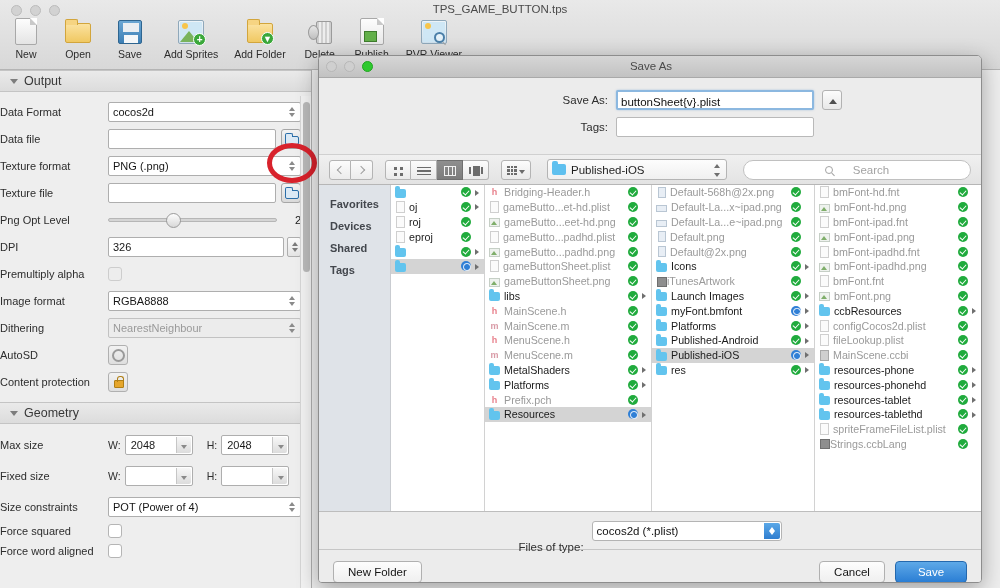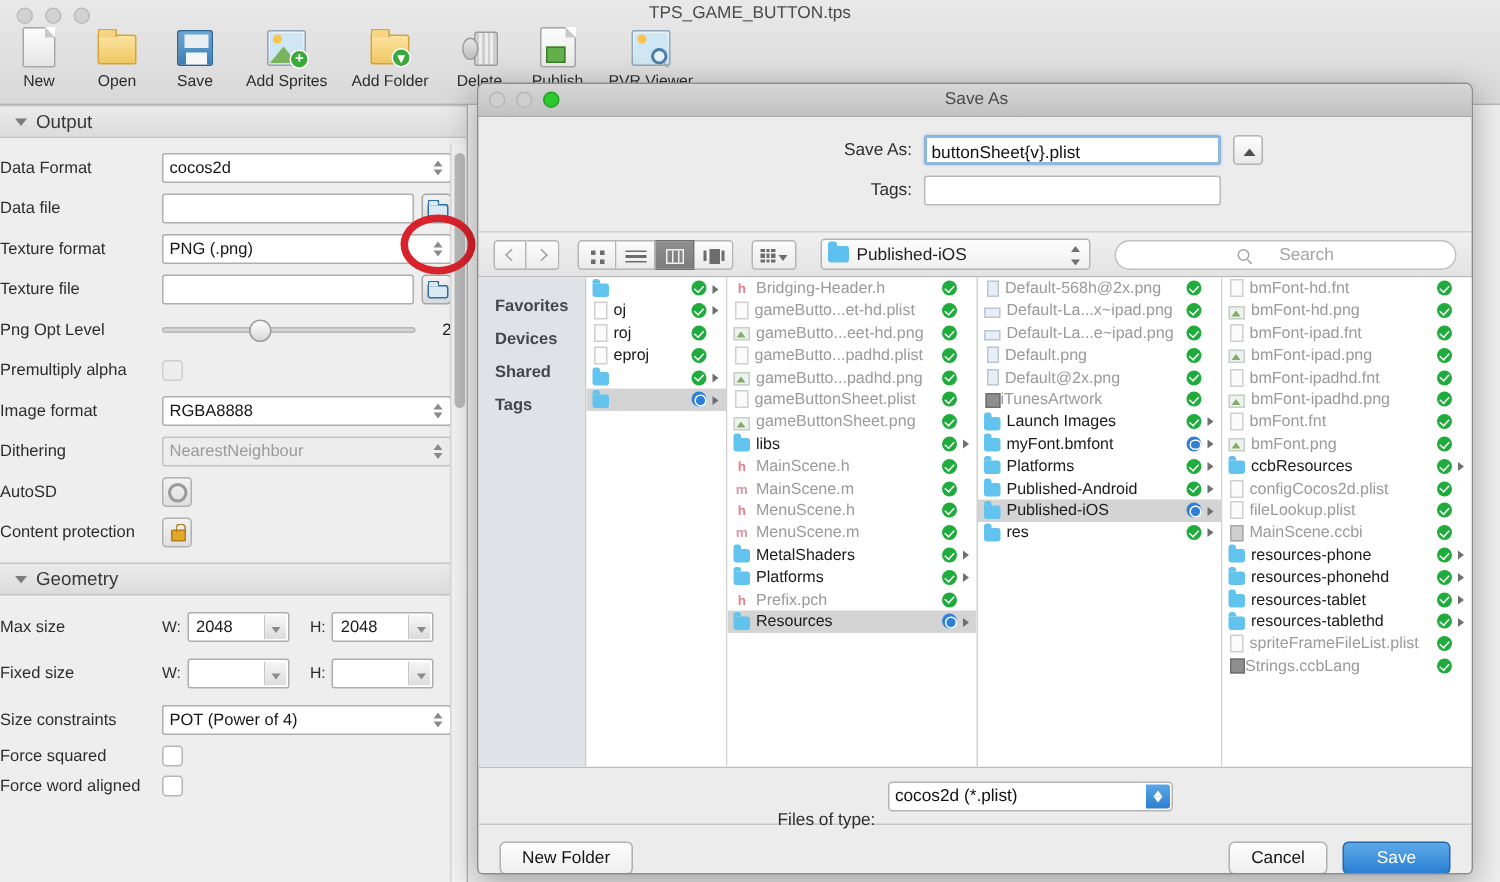--- a/index.html
+++ b/index.html
@@ -475,20 +475,29 @@
         <div class="srow">
           <div class="slabel">Png Opt Level</div>
           <div class="sfield-wrap">
             <div class="slider-track">
               <div class="slider-knob"></div>
             </div>
             <div class="slider-val">2</div>
           </div>
         </div>
 
+        <div class="srow">
+          <div class="slabel">DPI</div>
+          <div class="sfield-wrap">
+            <div class="sfield">
+              <span>326</span>
+            </div>
+            <div class="stepper"></div>
+          </div>
+        </div>
 
         <div class="srow">
           <div class="slabel">Premultiply alpha</div>
           <div class="sfield-wrap">
             <div class="cbox dim"></div>
           </div>
         </div>
 
         <div class="srow">
           <div class="slabel">Image format</div>
@@ -870,20 +879,26 @@
             <span class="badge green"></span>
             <span class="darr empty"></span>
           </div>
           <div class="frowi">
             <span class="ficon i-portrait"></span>
             <span class="fname dim">Default@2x.png</span>
             <span class="badge green"></span>
             <span class="darr empty"></span>
           </div>
           <div class="frowi">
+            <span class="ficon i-folder"></span>
+            <span class="fname bold">Icons</span>
+            <span class="badge green"></span>
+            <span class="darr"></span>
+          </div>
+          <div class="frowi">
             <span class="ficon i-dark"></span>
             <span class="fname dim">iTunesArtwork</span>
             <span class="badge green"></span>
             <span class="darr empty"></span>
           </div>
           <div class="frowi">
             <span class="ficon i-folder"></span>
             <span class="fname bold">Launch Images</span>
             <span class="badge green"></span>
             <span class="darr"></span>

